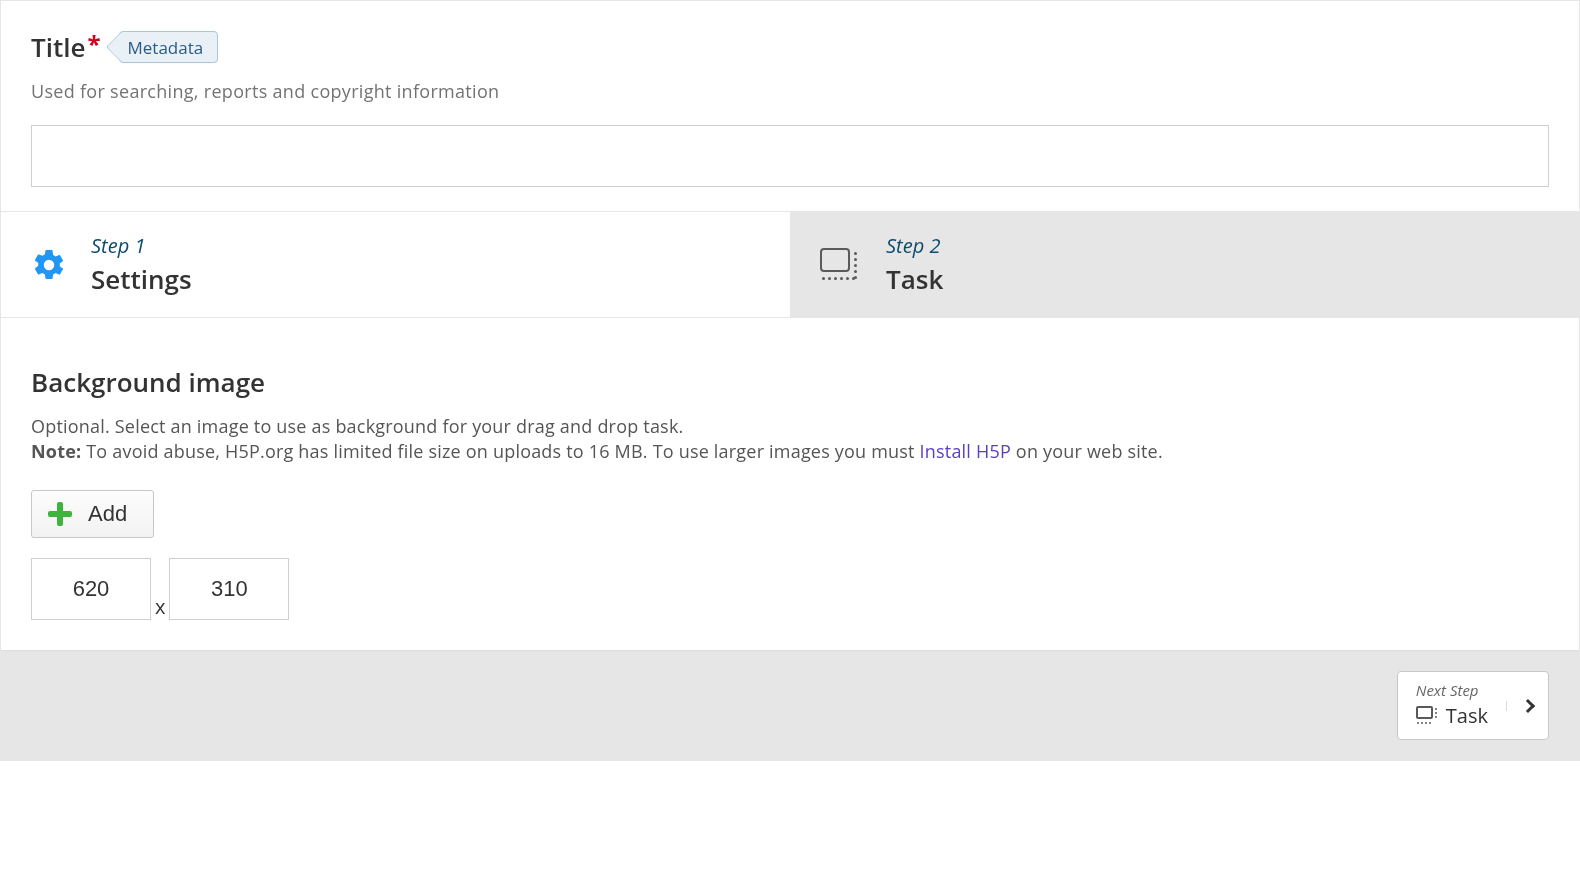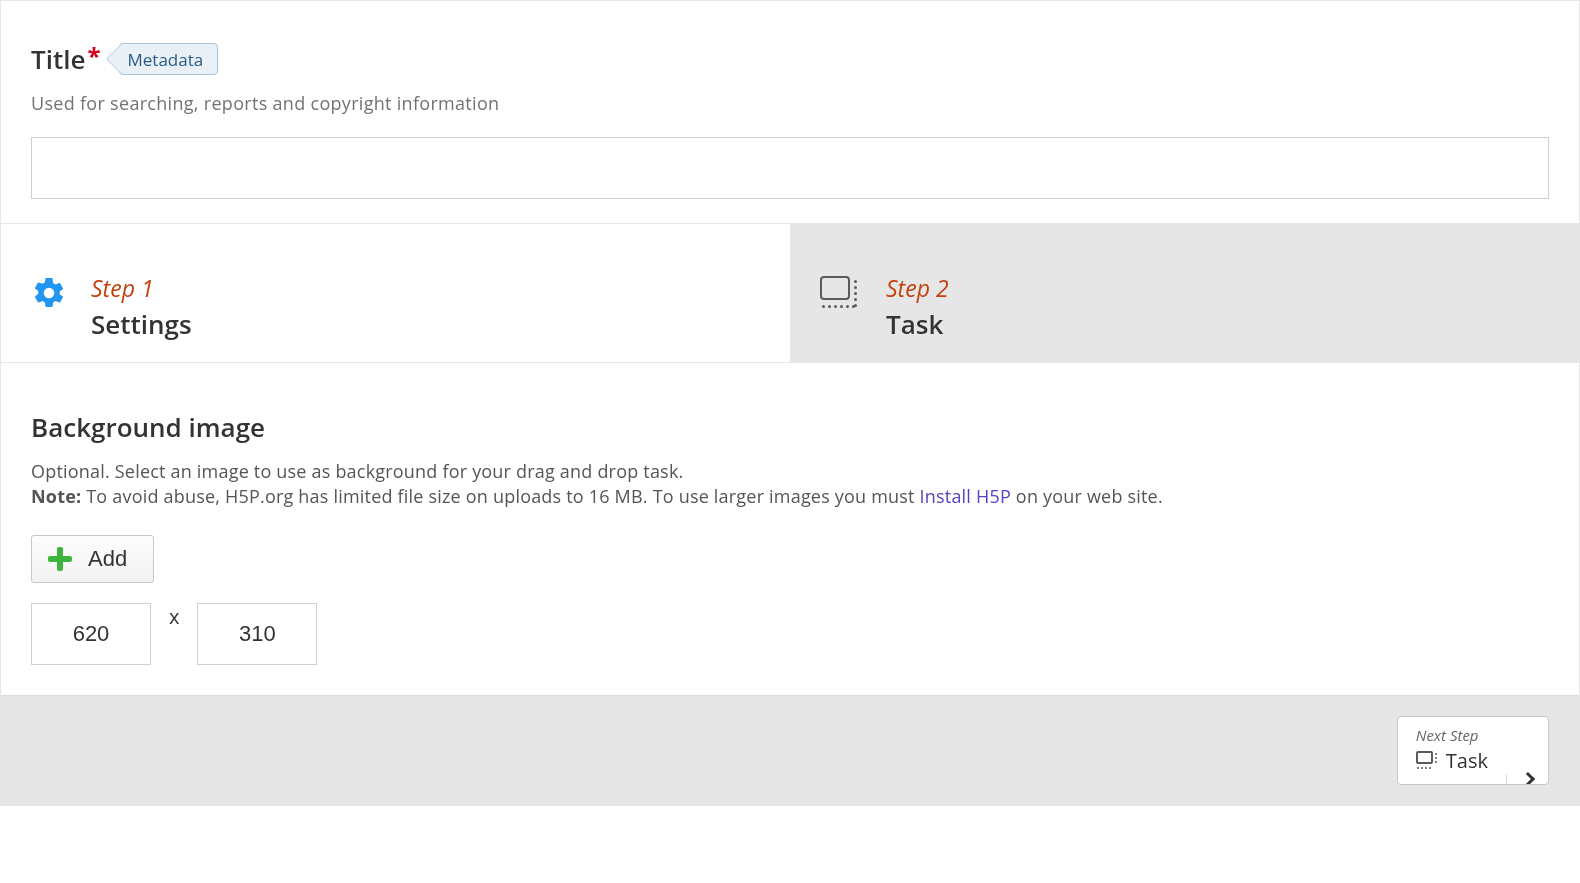--- a/index.html
+++ b/index.html
@@ -12,21 +12,21 @@
   }
   .page {
     width: 1580px;
     margin: 0 auto;
     border: 1px solid #e6e6e6;
     background: #ffffff;
   }
 
   
   .title-section {
-    padding: 40px 30px 24px 30px;
+    padding: 28px 30px 24px 30px;
   }
   .title-row {
     display: flex;
     align-items: center;
     gap: 14px;
     margin-bottom: 14px;
   }
   .title-label {
     font-size: 26px;
     font-weight: 600;
@@ -100,24 +100,23 @@
   }
   .step.active {
     background: #ffffff;
   }
   .step.inactive {
     background: #e6e6e6;
     align-items: center;
   }
   .step .step-text .step-num {
     font-style: italic;
-    font-size: 23px;
-    color: #c2410c;
+    font-size: 20px;
+    color: #0c4a6e;
     margin-bottom: 2px;
-    margin-top: 28px;
   }
   .step .step-text .step-name {
     font-size: 26px;
     font-weight: 600;
     color: #333;
   }
   .gear-icon { width: 36px; height: 36px; flex-shrink: 0; }
 
   
   .monitor-icon {
@@ -243,22 +242,22 @@
     position: absolute;
     background: #3db53d;
     border-radius: 2px;
   }
   .plus-icon::before { left: 9px; top: 0; width: 6px; height: 24px; }
   .plus-icon::after  { top: 9px; left: 0; height: 6px; width: 24px; }
 
   .tasksize-row {
     margin-top: 20px;
     display: flex;
-    align-items: flex-start;
-    gap: 18px;
+    align-items: flex-end;
+    gap: 4px;
   }
   .dim-input {
     width: 120px;
     height: 62px;
     border: 1px solid #cfcfcf;
     text-align: center;
     font-size: 22px;
     color: #333;
   }
   .dim-sep {
@@ -269,21 +268,21 @@
   
   .footer {
     background: #e6e6e6;
     padding: 20px 30px;
     display: flex;
     justify-content: flex-end;
     border-top: 1px solid #dcdcdc;
   }
   .next-btn {
     display: flex;
-    align-items: flex-end;
+    align-items: center;
     background: #fff;
     border: 1px solid #c8c8c8;
     border-radius: 4px;
     cursor: pointer;
     overflow: hidden;
   }
   .next-btn .main {
     padding: 8px 18px 10px 18px;
     display: flex;
     flex-direction: column;

